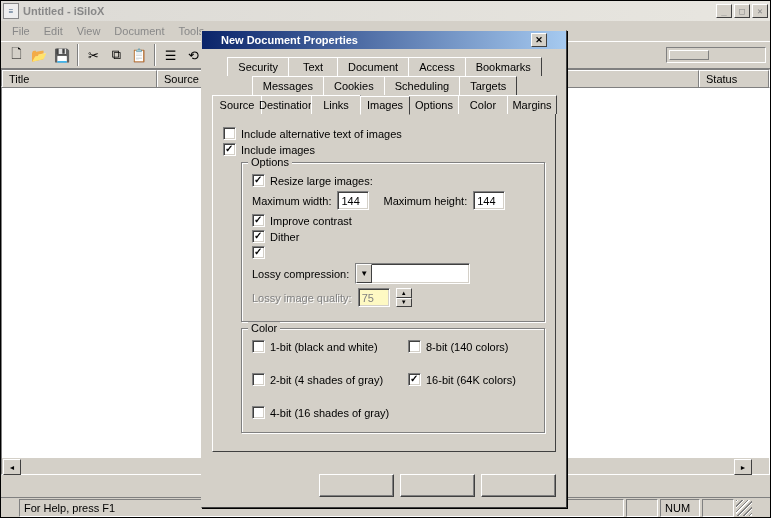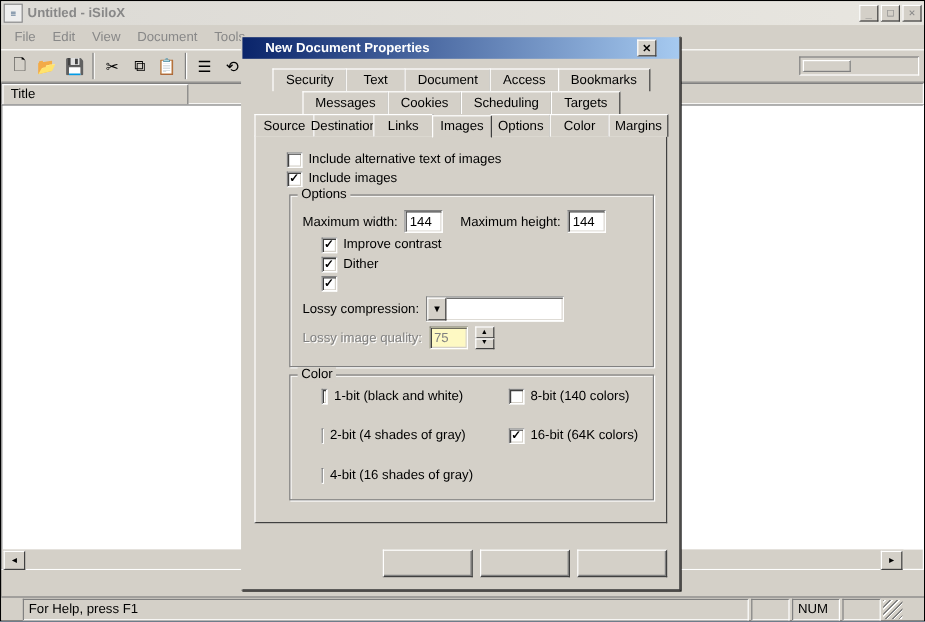--- a/index.html
+++ b/index.html
@@ -19,21 +19,21 @@
 
 
 .toolbar { height: 28px; background: #d4d0c8; border-top: 1px solid #fff; border-bottom: 1px solid #808080; display: flex; align-items: center; padding: 0 4px; gap:0;}
 .toolbar::after{content:"";border-bottom:1px solid #fff;}
 .tb-btn { width: 23px; height: 22px; display:flex;align-items:center;justify-content:center;font-size:13px; border:1px solid transparent;}
 .tb-sep { width: 2px; height: 22px; border-left: 1px solid #808080; border-right: 1px solid #fff; margin: 0 3px; }
 .tb-right { margin-left: auto; width: 100px; height: 16px; border:1px solid;border-color:#808080 #fff #fff #808080;}
 .tb-inner{width:40px;height:10px;margin:2px;background:#d4d0c8;border:1px solid;border-color:#fff #808080 #808080 #fff;}
 
 
-.list-header { height: 18px; background: #d4d0c8; display: flex; border:1px solid;border-color:#808080 #fff #fff #808080;background:#fff;flex-direction:column;}
+.list-header { height: 18px; background: #d4d0c8; display: flex; border:1px solid;border-color:#808080 #fff #fff #808080;background:#fff;}
 .list-header{background:#d4d0c8;}
 .col-head { border: 1px solid; border-color: #fff #808080 #808080 #fff; padding: 2px 6px; background:#d4d0c8;height:18px;display:flex;align-items:center;}
 .col-title { width: 155px; } .col-source { width: 395px; } .col-last{width:147px;} .col-status { flex:1; }
 .list-body { background: #fff; height: 388px; border:1px solid;border-color:#808080 #fff #fff #808080; position:relative;}
 .scroll-h{position:absolute;bottom:0;left:0;right:16px;height:16px;background:#d4d0c8;border:1px solid;border-color:#d4d0c8;}
 .scroll-h::before{content:"◄";position:absolute;left:0;width:16px;height:14px;background:#d4d0c8;border:1px solid;border-color:#fff #404040 #404040 #fff;display:flex;align-items:center;justify-content:center;font-size:7px;}
 .scroll-h::after{content:"►";position:absolute;right:0;width:16px;height:14px;background:#d4d0c8;border:1px solid;border-color:#fff #404040 #404040 #fff;display:flex;align-items:center;justify-content:center;font-size:7px;}
 .scroll-corner{position:absolute;right:0;bottom:0;width:16px;height:16px;background:#d4d0c8;}
 
 
@@ -53,21 +53,21 @@
 
 
 .tabs-area{margin-bottom:8px;}
 .tab-row { display: flex; justify-content: center; gap:0; position:relative;}
 .tab { background: #d4d0c8; border: 1px solid; border-color: #fff #404040 #808080 #fff; padding: 2px 10px; border-bottom: none; position: relative; margin-right:-1px;min-width:50px;text-align:center;height:19px;display:flex;align-items:center;justify-content:center;}
 .tab-row:last-child{z-index:2;}
 .tab.active { border-bottom: 1px solid #d4d0c8; z-index:3; margin-bottom:-1px;padding-bottom:3px;position:relative;top:1px;}
 
 
 .form-area{border:1px solid;border-color:#fff #404040 #404040 #fff; border-top:1px solid #fff;padding:10px 10px 12px 10px;margin-top:-1px;}
-.check-row { display: flex; align-items: flex-start; margin: 3px 16px; }
+.check-row { display: flex; align-items: center; margin: 3px 0; }
 .checkbox { width: 13px; height: 13px; background: #fff; border: 1px solid; border-color: #808080 #fff #fff #808080; box-shadow: inset 1px 1px 0 #404040, inset -1px -1px 0 #d4d0c8; margin-right: 5px; display:flex;align-items:center;justify-content:center;font-size:9px;font-weight:bold;position:relative;}
 .checkbox.checked::after{content:"✓";position:absolute;font-size:10px;top:-1px;left:1px;}
 .fieldset { border: 1px solid #808080; box-shadow: 1px 1px 0 #fff, inset 1px 1px 0 #fff; padding: 8px 10px 10px; margin: 6px 0 6px 18px; position: relative; }
 .fieldset .legend { position: absolute; top: -7px; left: 6px; background: #d4d0c8; padding: 0 3px; }
 .indent { margin-left: 20px; }
 .text-input { background: #fff; border: 1px solid; border-color: #808080 #fff #fff #808080; box-shadow: inset 1px 1px 0 #404040, inset -1px -1px 0 #d4d0c8; height: 19px; padding: 1px 3px; width: 32px; }
 .text-input.disabled{background:#fef9c3;color:#808080;}
 .combo { display: inline-flex; background: #fff; border: 1px solid; border-color: #808080 #fff #fff #808080; box-shadow: inset 1px 1px 0 #404040, inset -1px -1px 0 #d4d0c8; height: 21px; width:115px;}
 .combo .val{flex:1;padding:2px 4px;}
 .combo .arrow{width:16px;background:#d4d0c8;border:1px solid;border-color:#fff #404040 #404040 #fff;display:flex;align-items:center;justify-content:center;font-size:8px;}
@@ -175,20 +175,24 @@
         <div class="checkbox"></div>
         <span class="lbl">Include alternative text of images</span>
       </div>
       <div class="check-row">
         <div class="checkbox checked"></div>
         <span class="lbl">Include images</span>
       </div>
 
       <div class="fieldset">
         <div class="legend">Options</div>
+        <div class="check-row">
+          <div class="checkbox checked"></div>
+          <span class="lbl">Resize large images:</span>
+        </div>
         <div class="row indent">
           <span class="lbl">Maximum width:</span>
           <input class="text-input" value="144" style="">
           <span class="lbl" style="margin-left:8px;">Maximum height:</span>
           <input class="text-input" value="144" style="">
         </div>
         <div class="check-row">
           <div class="checkbox checked"></div>
           <span class="lbl">Improve contrast</span>
         </div>

